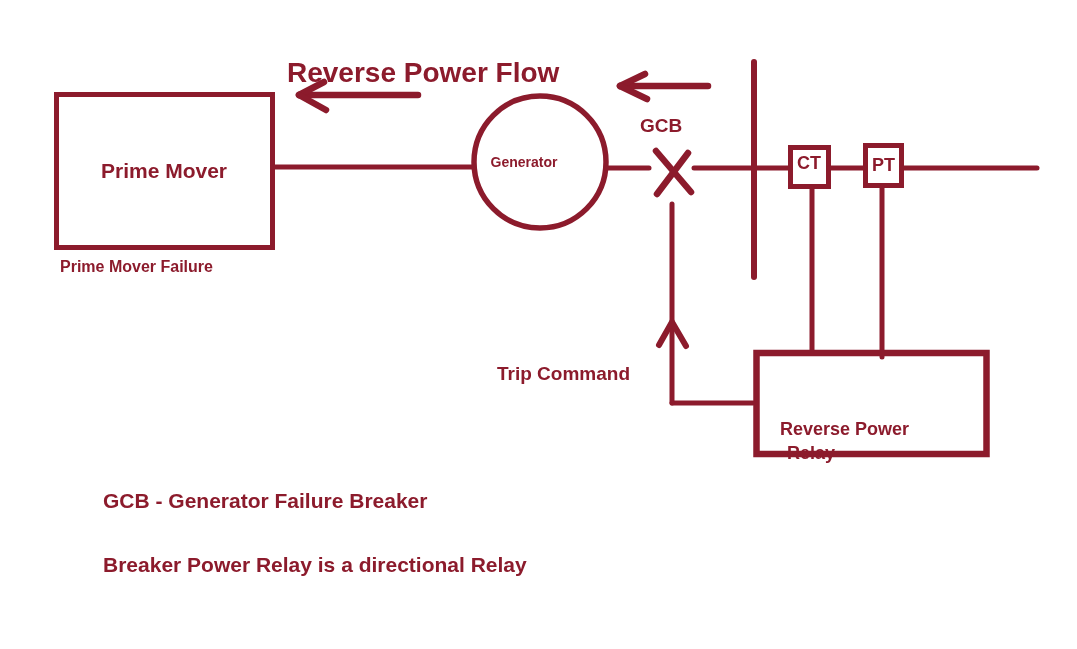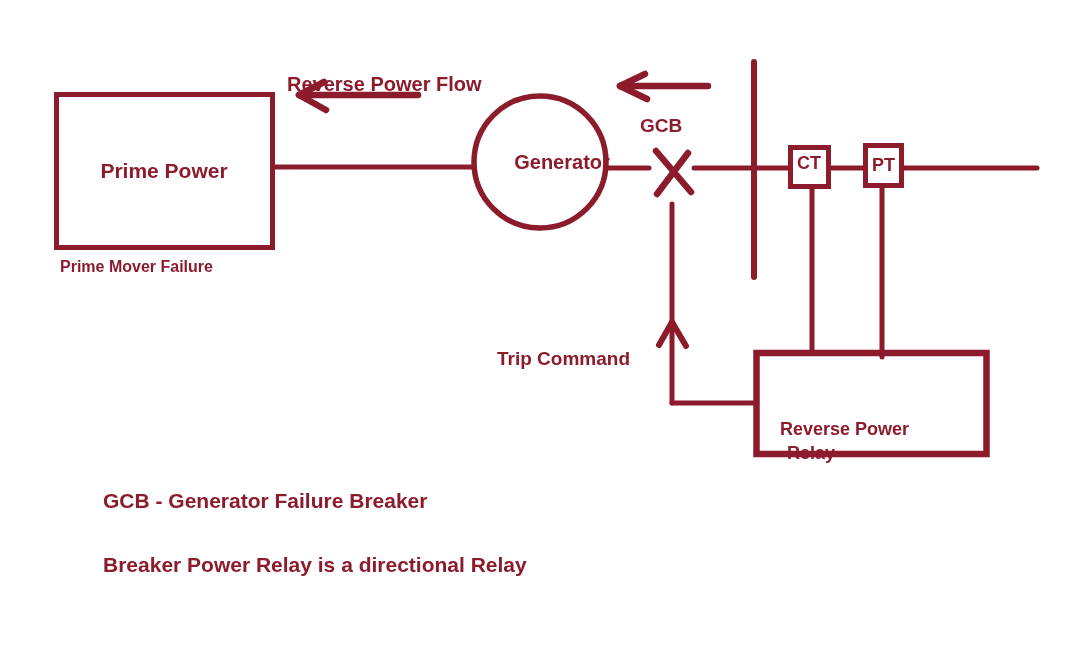--- a/index.html
+++ b/index.html
@@ -24,30 +24,30 @@
     font-weight: bold;
     white-space: nowrap;
     line-height: 1.15;
   }
   .center-box {
     display: flex;
     align-items: center;
     justify-content: center;
     text-align: center;
   }
-  .lbl-rpf   { left: 287px; top: 57px;  font-size: 20px; margin-top: 16px; }
+  .lbl-rpf   { left: 287px; top: 57px;  font-size: 28px; }
   .lbl-pm    { left: 54px;  top: 93px;  width: 220px; height: 156px; font-size: 21px; }
   .lbl-pmf   { left: 60px;  top: 258px; font-size: 16px; }
-  .lbl-gen   { left: 496px; top: 96px;  width: 132px; height: 132px; font-size: 20px; }
+  .lbl-gen   { left: 458px; top: 96px;  width: 132px; height: 132px; font-size: 14px; }
   .lbl-gcb   { left: 640px; top: 115px; font-size: 19px; }
   .lbl-ct    { left: 788px; top: 146px; width: 42px; height: 34px; font-size: 18px; }
   .lbl-pt    { left: 863px; top: 144px; width: 41px; height: 42px; font-size: 18px; }
   .lbl-relay { left: 780px; top: 377px; font-size: 18px; line-height: 24px; margin-top: 40px; }
   .lbl-relay .line2 { padding-left: 7px; }
-  .lbl-trip  { left: 497px; top: 348px; font-size: 19px; }
+  .lbl-trip  { left: 497px; top: 363px; font-size: 19px; }
   .lbl-note1 { left: 103px; top: 489px; font-size: 21px; }
   .lbl-note2 { left: 103px; top: 553px; font-size: 21px; }
 </style>
 </head>
 <body style="--ink: #8c1b2c; --bg: #ffffff;">
 
 <div class="stage">
 
   <svg width="1077" height="649" viewBox="0 0 1077 649" stroke="currentColor" fill="none" stroke-linecap="round">
 
@@ -96,21 +96,21 @@
 
     <g stroke-width="5">
       <path d="M753 403 H672"></path>
       <path d="M672 403 V204"></path>
     </g>
     <path d="M659 345 L672 322 L686 346" stroke-width="6"></path>
   </svg>
 
   <div class="lbl lbl-rpf">Reverse Power Flow</div>
 
-  <div class="lbl lbl-pm center-box">Prime Power</div>
+  <div class="lbl lbl-pm center-box">Prime Mover</div>
 
   <div class="lbl lbl-pmf">Prime Mover Failure</div>
 
   <div class="lbl lbl-gen center-box">Generator</div>
 
   <div class="lbl lbl-gcb">GCB</div>
 
   <div class="lbl lbl-ct center-box">CT</div>
 
   <div class="lbl lbl-pt center-box">PT</div>

